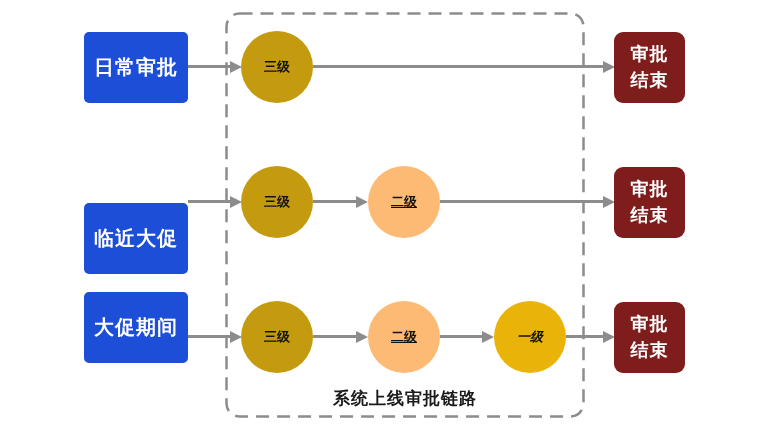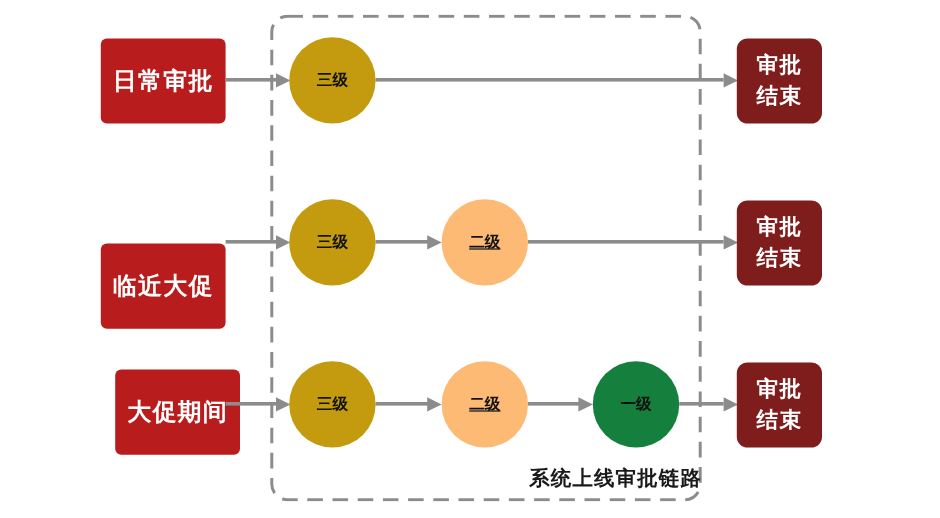--- a/index.html
+++ b/index.html
@@ -22,56 +22,56 @@
     top: 12px;
     width: 360px;
     height: 406px;
   }
   .boundary svg { display: block; }
   .chain-title {
     position: absolute;
     left: 225px;
     top: 387px;
     width: 360px;
-    text-align: right;
+    text-align: center;
     font-size: 17px;
     font-weight: 700;
     color: #1a1a1a;
     letter-spacing: 1px;
   }
   
   .box, .node {
     position: absolute;
     display: flex;
     align-items: center;
     justify-content: center;
     box-sizing: border-box;
   }
   .scenario {
     width: 104px;
     height: 71px;
-    background: #b91c1c;
+    background: #1d4ed8;
     border-radius: 5px;
     color: #ffffff;
     font-size: 20px;
     font-weight: 600;
     letter-spacing: 1px;
   }
   
   .node {
     width: 72px;
     height: 72px;
     border-radius: 50%;
     color: #111111;
     font-size: 13px;
     font-weight: 600;
   }
   .l3 { background: #c49b0e; }
   .l2 { background: #fdba74; text-decoration: underline; }
-  .l1 { background: #15803d; }
+  .l1 { background: #eab308; font-style: italic; }
   
   .end {
     width: 71px;
     height: 71px;
     background: #7f1d1d;
     border-radius: 9px;
     color: #ffffff;
     font-size: 18px;
     font-weight: 600;
     line-height: 1.4;
@@ -130,21 +130,21 @@
   <div class="arrow-head" style="left:356px;top:196px;"></div>
 
   <div class="node l2" style="left:368px;top:166px;">二级</div>
 
   <div class="arrow-line" style="left:440px;top:200px;width:163px;"></div>
   <div class="arrow-head" style="left:603px;top:196px;"></div>
 
   <div class="box end" style="left:614px;top:167px;">审批
 结束</div>
 
-  <div class="box scenario" style="left:84px;top:308px;margin-left:12px;">大促期间</div>
+  <div class="box scenario" style="left:84px;top:292px;">大促期间</div>
 
   <div class="arrow-line" style="left:188px;top:335px;width:42px;"></div>
   <div class="arrow-head" style="left:230px;top:331px;"></div>
 
   <div class="node l3" style="left:241px;top:301px;">三级</div>
 
   <div class="arrow-line" style="left:313px;top:335px;width:44px;"></div>
   <div class="arrow-head" style="left:356px;top:331px;"></div>
 
   <div class="node l2" style="left:368px;top:301px;">二级</div>

